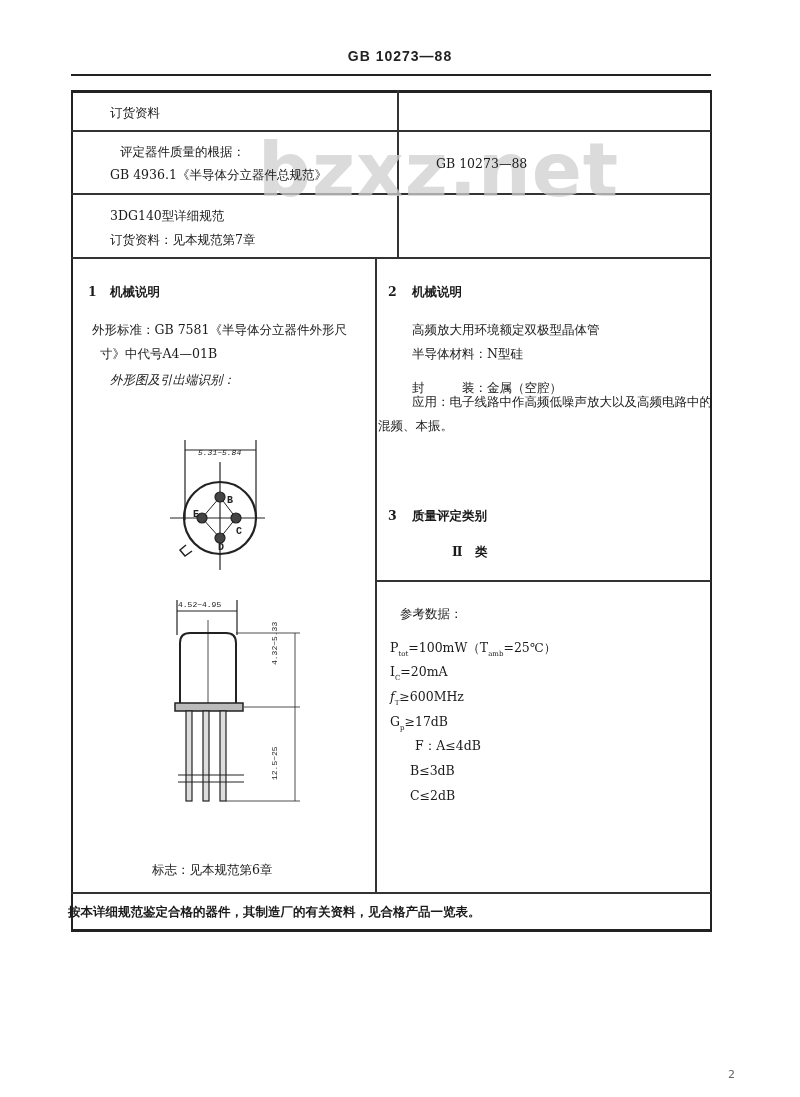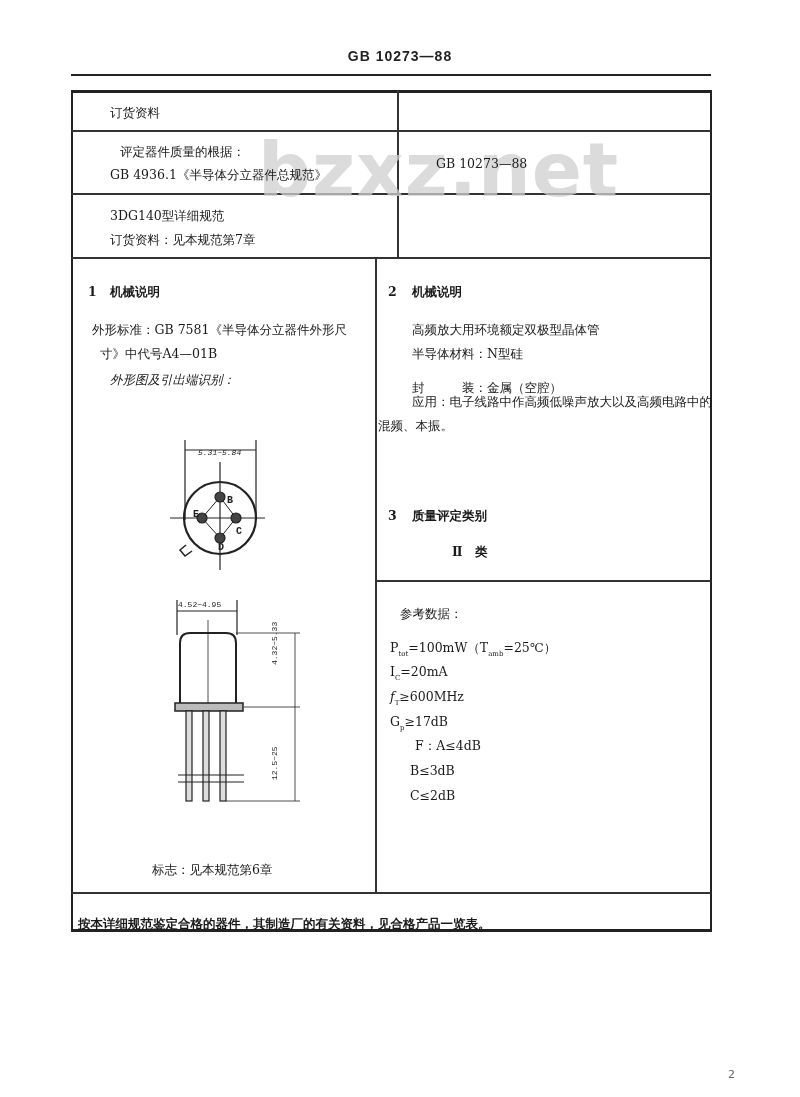--- a/index.html
+++ b/index.html
@@ -137,15 +137,15 @@
 <div class="abs t" style="left:390px;top:738px;margin-left:25px;">
   <span>F：A</span><span>≤4dB</span>
 </div>
 <div class="abs t" style="left:410px;top:763px;">
   <span>B</span><span>≤3dB</span>
 </div>
 <div class="abs t" style="left:410px;top:788px;">
   <span>C</span><span>≤2dB</span>
 </div>
 
-<div class="abs t b" style="left:78px;top:904px;margin-top:12px;">按本详细规范鉴定合格的器件，其制造厂的有关资料，见合格产品一览表。</div>
+<div class="abs t b" style="left:68px;top:904px;">按本详细规范鉴定合格的器件，其制造厂的有关资料，见合格产品一览表。</div>
 
 <div class="abs pagenum">2</div>
 
 </body></html>

